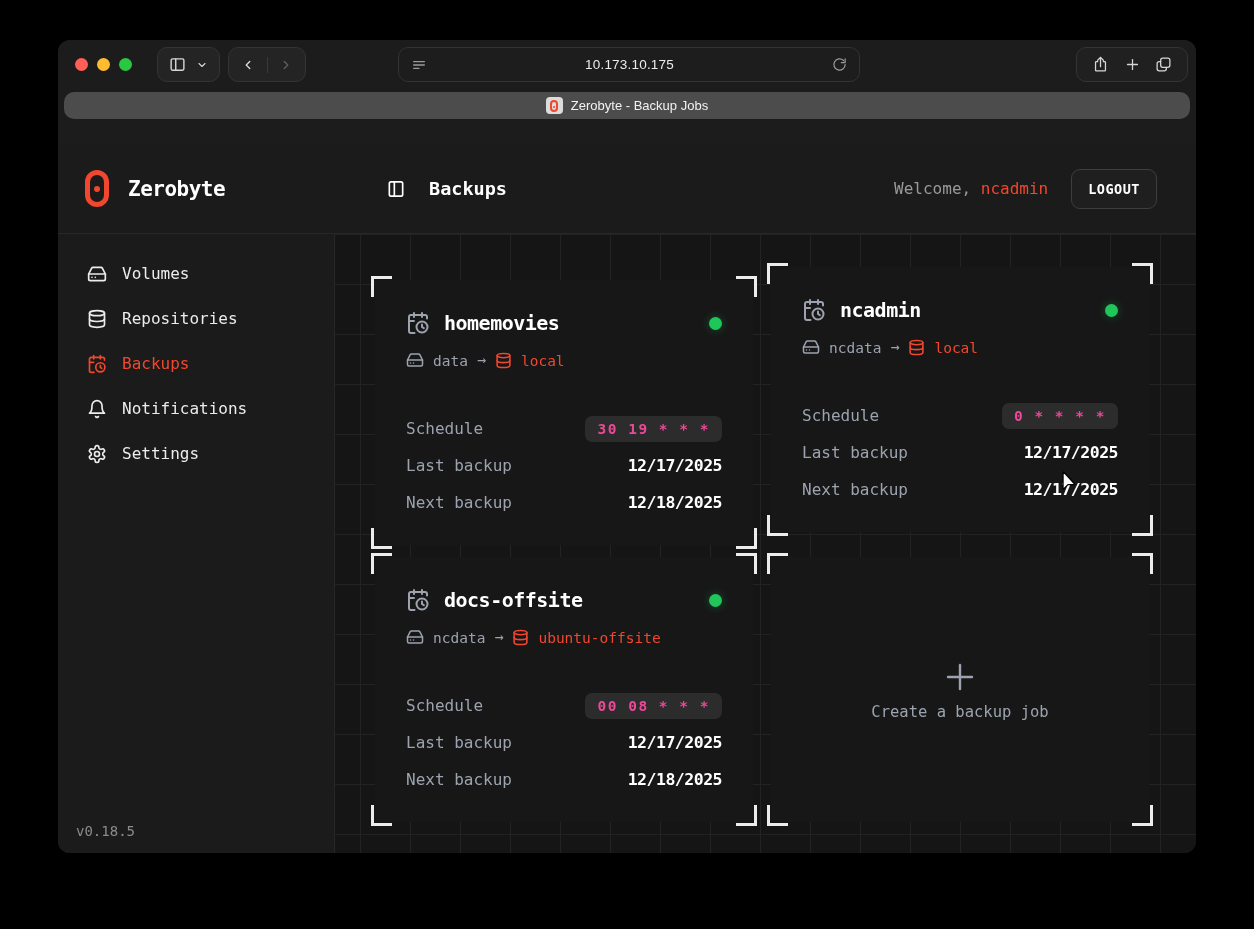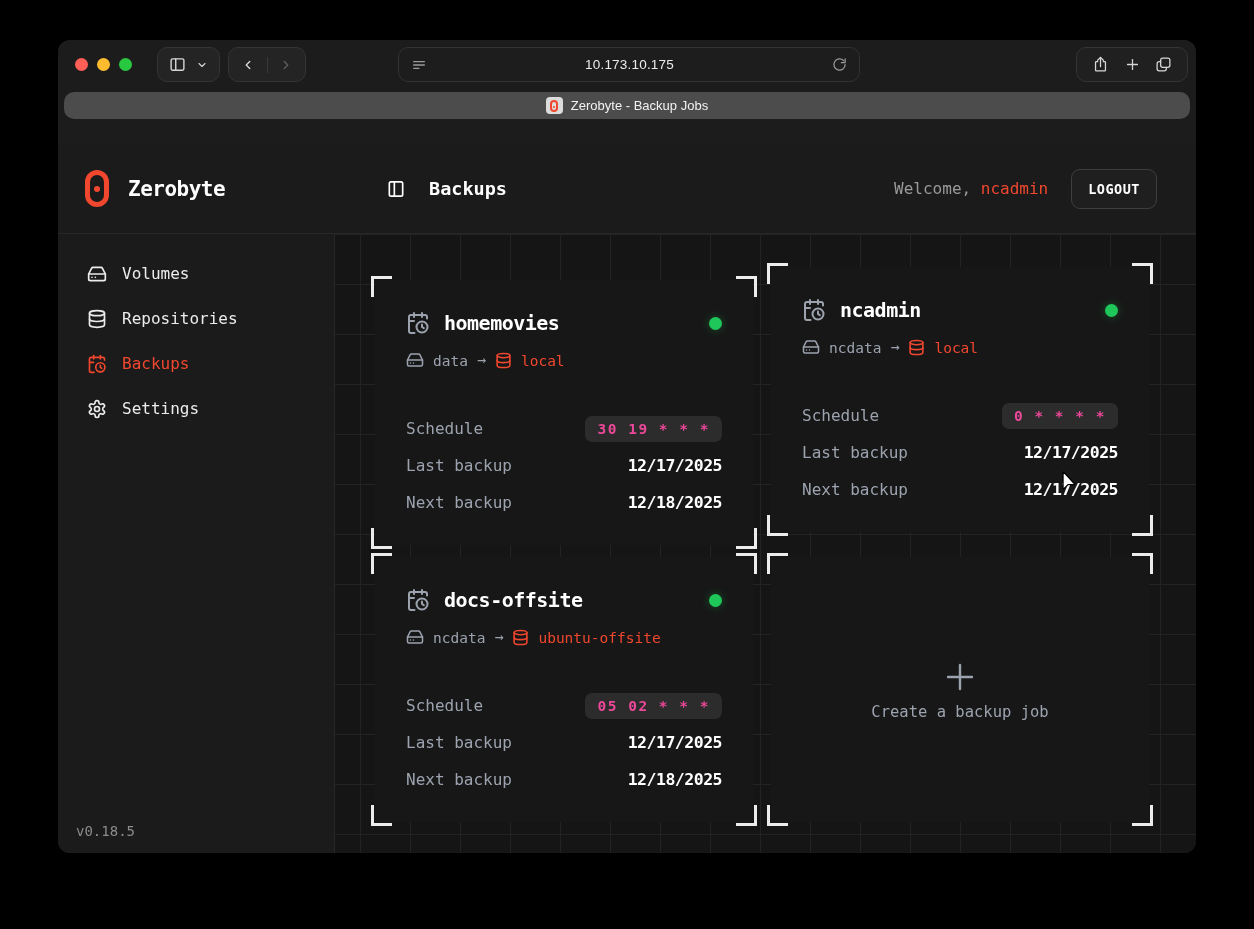--- a/index.html
+++ b/index.html
@@ -261,20 +261,29 @@
                     <path d="M3 10h5"></path>
                     <circle cx="16" cy="16" r="5.5"></circle>
                     <path d="M16 13.5V16l1.8 1.2"></path>
                   </svg>
               </span>
               <span>Backups</span>
             </div>
             <div class="nav-item">
               <span style="display:flex">
                 <svg viewBox="0 0 24 24" fill="none" stroke="currentColor" stroke-width="2" stroke-linecap="round" stroke-linejoin="round">
+                    <path d="M6 8a6 6 0 0 1 12 0c0 7 3 9 3 9H3s3-2 3-9"></path>
+                    <path d="M10.3 21a1.94 1.94 0 0 0 3.4 0"></path>
+                  </svg>
+              </span>
+              <span>Notifications</span>
+            </div>
+            <div class="nav-item">
+              <span style="display:flex">
+                <svg viewBox="0 0 24 24" fill="none" stroke="currentColor" stroke-width="2" stroke-linecap="round" stroke-linejoin="round">
                     <path d="M12.22 2h-.44a2 2 0 0 0-2 2v.18a2 2 0 0 1-1 1.73l-.43.25a2 2 0 0 1-2 0l-.15-.08a2 2 0 0 0-2.73.73l-.22.38a2 2 0 0 0 .73 2.73l.15.1a2 2 0 0 1 1 1.72v.51a2 2 0 0 1-1 1.74l-.15.09a2 2 0 0 0-.73 2.73l.22.38a2 2 0 0 0 2.73.73l.15-.08a2 2 0 0 1 2 0l.43.25a2 2 0 0 1 1 1.73V20a2 2 0 0 0 2 2h.44a2 2 0 0 0 2-2v-.18a2 2 0 0 1 1-1.73l.43-.25a2 2 0 0 1 2 0l.15.08a2 2 0 0 0 2.73-.73l.22-.39a2 2 0 0 0-.73-2.73l-.15-.08a2 2 0 0 1-1-1.74v-.5a2 2 0 0 1 1-1.74l.15-.09a2 2 0 0 0 .73-2.73l-.22-.38a2 2 0 0 0-2.73-.73l-.15.08a2 2 0 0 1-2 0l-.43-.25a2 2 0 0 1-1-1.73V4a2 2 0 0 0-2-2z"></path>
                     <circle cx="12" cy="12" r="3"></circle>
                   </svg>
               </span>
               <span>Settings</span>
             </div>
           </div>
           <div class="version">v0.18.5</div>
         </div>
 
@@ -425,21 +434,21 @@
                     <ellipse cx="12" cy="5" rx="9" ry="3"></ellipse>
                     <path d="M3 5v14a9 3 0 0 0 18 0V5"></path>
                     <path d="M3 12a9 3 0 0 0 18 0"></path>
                   </svg>
                 </span>
               <span class="repo">ubuntu-offsite</span>
             </div>
             <div class="card-rows">
               <div class="row">
                   <span class="row-label">Schedule</span>
-                  <span class="chip">05 02 * * *</span>
+                  <span class="chip">00 08 * * *</span>
                 </div>
               <div class="row">
                   <span class="row-label">Last backup</span>
                   <span class="row-value">12/17/2025</span>
                 </div>
               <div class="row">
                   <span class="row-label">Next backup</span>
                   <span class="row-value">12/18/2025</span>
                 </div>
             </div>

